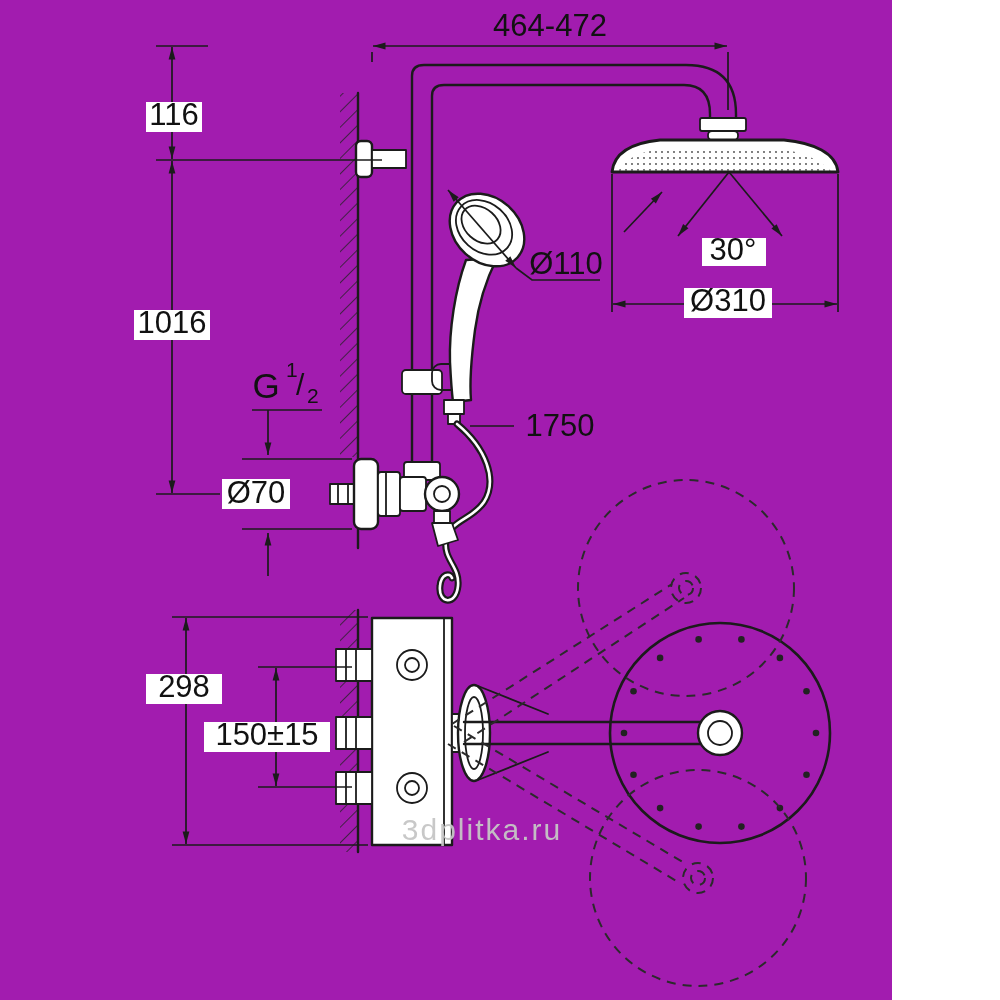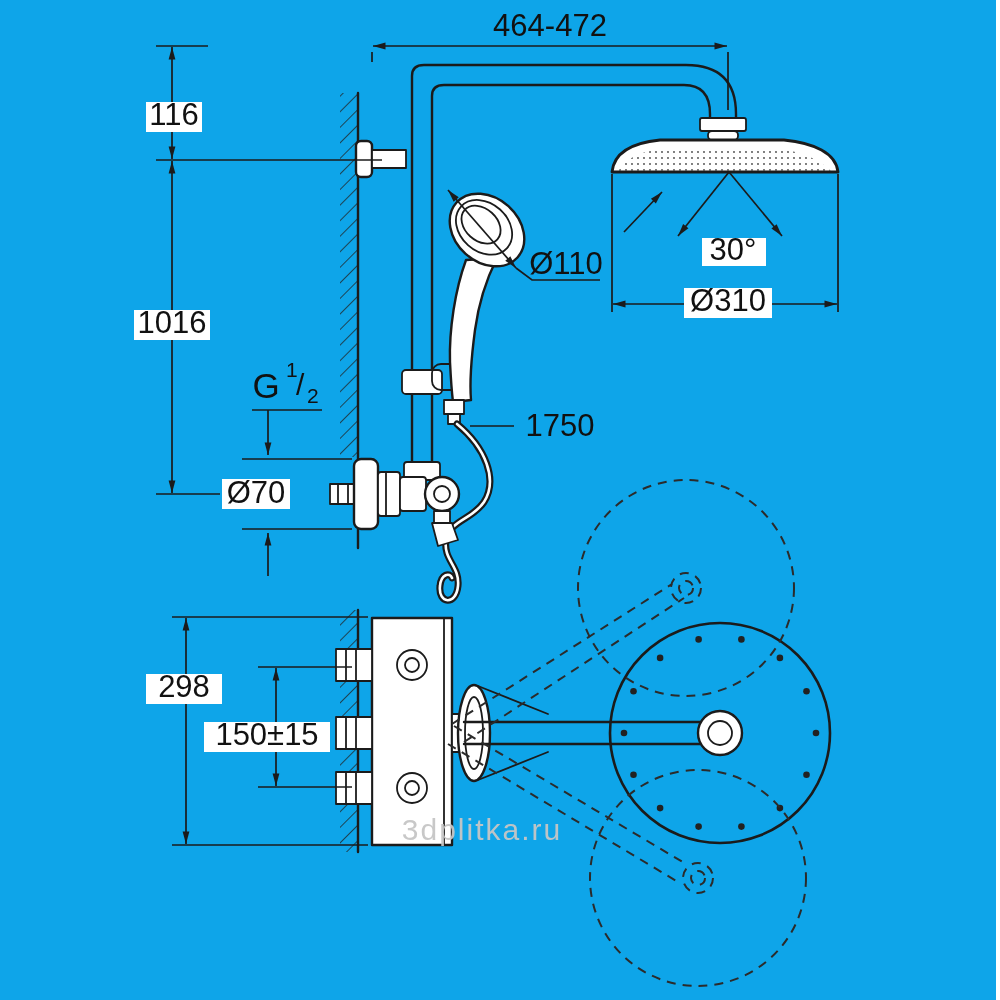--- a/index.html
+++ b/index.html
@@ -1,16 +1,16 @@
 <!DOCTYPE html>
 <html><head>
 <meta charset="utf-8">
 <style>
   html,body{margin:0;padding:0;background:#fff;}
-  .canvas{position:relative;width:996px;height:1000px;background:#0ea5e9;overflow:hidden;}
+  .canvas{position:relative;width:892px;height:1000px;background:#a21caf;overflow:hidden;}
   svg{display:block;}
   .ln  {fill:none;stroke:#1b1b1b;stroke-width:2.4;stroke-linecap:round;stroke-linejoin:round;}
   .ln2 {fill:none;stroke:#1b1b1b;stroke-width:1.8;stroke-linecap:round;stroke-linejoin:round;}
   .thk {stroke-width:2.8;}
   .dim {fill:none;stroke:#1b1b1b;stroke-width:1.7;}
   .dsh {fill:none;stroke:#2b2b2b;stroke-width:2;stroke-dasharray:9 7;}
   .wh  {fill:#ffffff;}
   .txt {font-family:"Liberation Sans",sans-serif;font-size:31px;fill:#111;text-anchor:middle;}
   .txt-sm{font-family:"Liberation Sans",sans-serif;font-size:21px;fill:#111;text-anchor:start;}
   .txt-md{font-family:"Liberation Sans",sans-serif;font-size:30px;fill:#111;text-anchor:start;}

